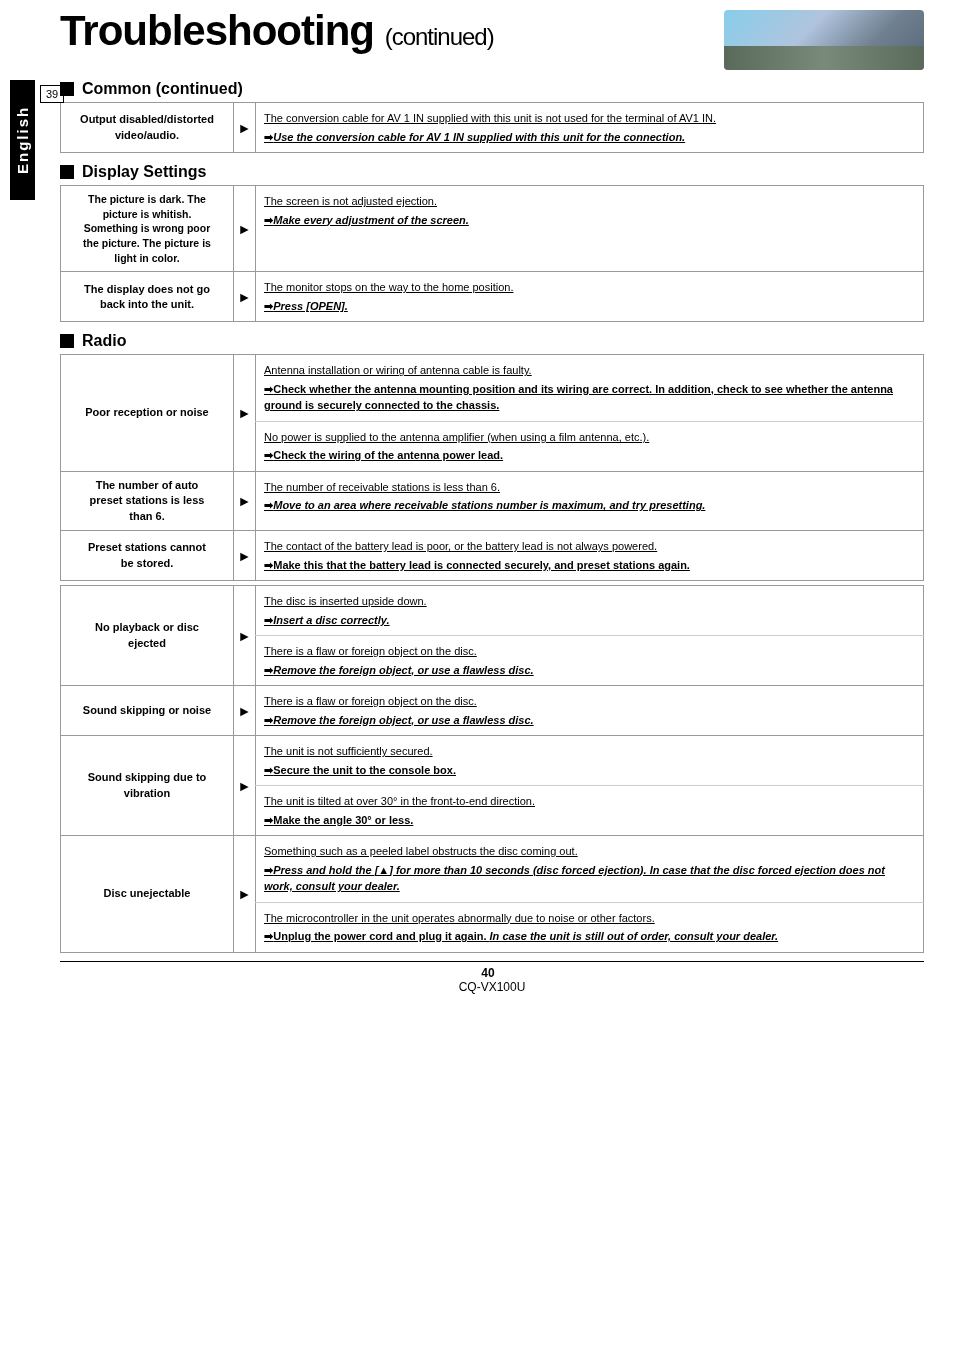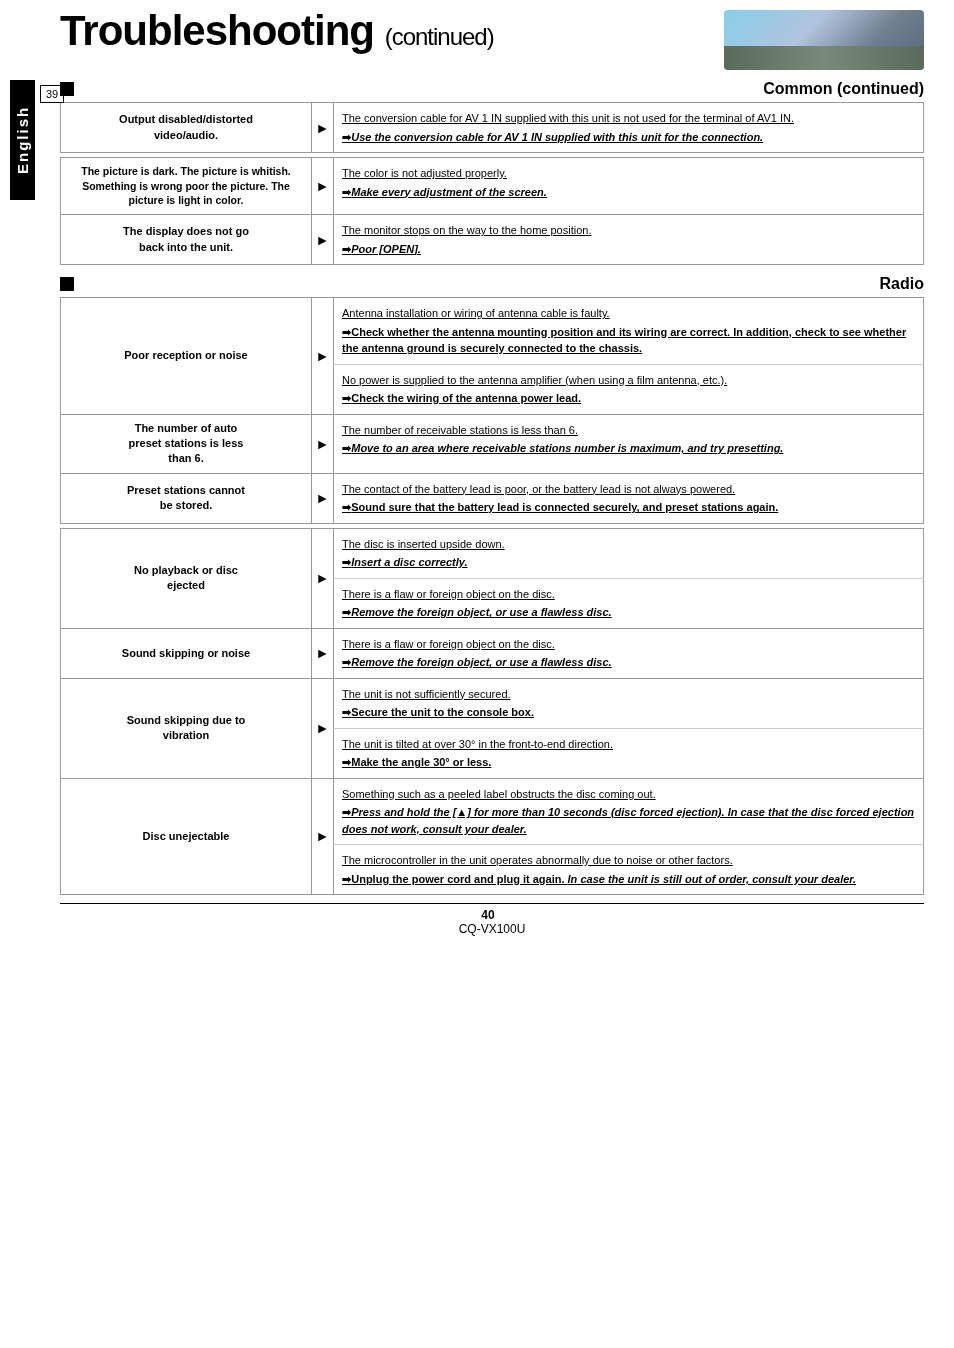--- a/index.html
+++ b/index.html
@@ -92,21 +92,20 @@
       font-size: 11px;
     }
 
     
     .section-header {
       display: flex;
       align-items: center;
       margin: 10px 0 4px 0;
       font-size: 16px;
       font-weight: bold;
-      justify-content: space-between;
     }
 
     .section-square {
       width: 14px;
       height: 14px;
       background: #000;
       margin-right: 8px;
       flex-shrink: 0;
     }
 
@@ -116,21 +115,21 @@
       border-collapse: collapse;
       margin-bottom: 4px;
     }
 
     .trouble-table td {
       border: 1px solid #999;
       vertical-align: middle;
     }
 
     .trouble-table .problem-cell {
-      width: 251px;
+      width: 173px;
       text-align: center;
       font-weight: bold;
       font-size: 11px;
       padding: 6px 16px;
       line-height: 1.4;
     }
 
     .trouble-table .arrow-cell {
       width: 22px;
       text-align: center;
@@ -219,37 +218,41 @@
       <td class="problem-cell">Output disabled/distorted<br>video/audio.</td>
       <td class="arrow-cell">►</td>
       <td class="solution-cell">
         <p>The conversion cable for AV 1 IN supplied with this unit is not used for the terminal of AV1 IN.</p>
         <p><span class="arrow-prefix">➡</span><span class="italic-bold">Use the conversion cable for AV 1 IN supplied with this unit for the connection.</span></p>
       </td>
     </tr>
   </tbody>
     </table>
 
+  <div class="section-header">
+    <div class="section-square"></div>
+    <span>Display Settings</span>
+  </div>
 
   <table class="trouble-table">
     <tbody>
         <tr>
       <td class="problem-cell" rowspan="1" style="font-size:10.5px;">The picture is dark. The picture is whitish. Something is wrong poor the picture. The picture is light in color.</td>
       <td class="arrow-cell">►</td>
       <td class="solution-cell">
-        <p>The color is not adjusted properly.</p>
+        <p>The screen is not adjusted ejection.</p>
         <p><span class="arrow-prefix">➡</span><span class="italic-bold">Make every adjustment of the screen.</span></p>
       </td>
     </tr>
     <tr>
       <td class="problem-cell">The display does not go<br>back into the unit.</td>
       <td class="arrow-cell">►</td>
       <td class="solution-cell">
         <p>The monitor stops on the way to the home position.</p>
-        <p><span class="arrow-prefix">➡</span><span class="italic-bold">Poor [OPEN].</span></p>
+        <p><span class="arrow-prefix">➡</span><span class="italic-bold">Press [OPEN].</span></p>
       </td>
     </tr>
   </tbody>
     </table>
 
   <div class="section-header">
     <div class="section-square"></div>
     <span>Radio</span>
   </div>
 
@@ -278,21 +281,21 @@
         <p>The number of receivable stations is less than 6.</p>
         <p><span class="arrow-prefix">➡</span><span class="italic-bold">Move to an area where receivable stations number is maximum, and try presetting.</span></p>
       </td>
     </tr>
 
     <tr>
       <td class="problem-cell">Preset stations cannot<br>be stored.</td>
       <td class="arrow-cell">►</td>
       <td class="solution-cell">
         <p>The contact of the battery lead is poor, or the battery lead is not always powered.</p>
-        <p><span class="arrow-prefix">➡</span><span class="bold-line">Sound sure that the battery lead is connected securely, and preset stations again.</span></p>
+        <p><span class="arrow-prefix">➡</span><span class="bold-line">Make this that the battery lead is connected securely, and preset stations again.</span></p>
       </td>
     </tr>
   </tbody>
     </table>
 
 
   <table class="trouble-table">
 
     <tbody>
         <tr>

